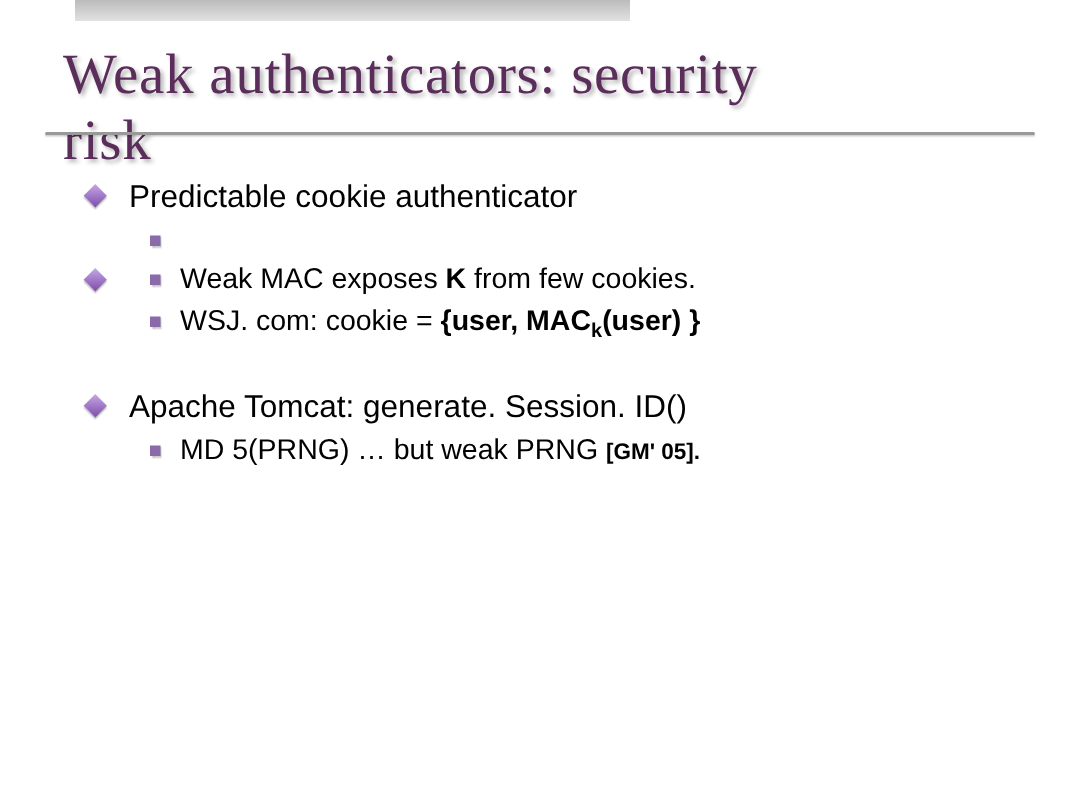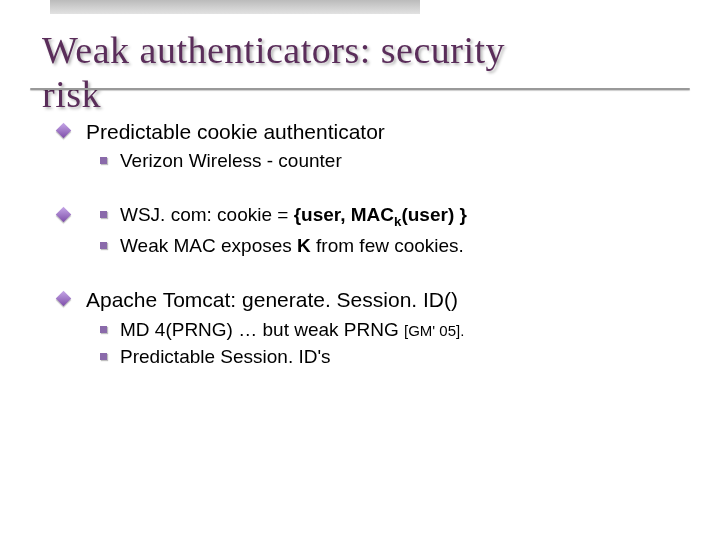--- a/index.html
+++ b/index.html
@@ -79,68 +79,63 @@
   .l2-bullet {
     position: absolute;
     left: 42px;
     top: 9px;
     width: 7px;
     height: 7px;
     background: #8a6aaa;
     box-shadow: 1px 1px 1px rgba(0,0,0,0.25);
   }
   .block { margin-bottom: 28px; }
-  .cite { font-size: 15px; font-family: Verdana, sans-serif; }
+  .cite { font-size: 15px; font-family: Verdana, sans-serif; font-weight: bold; }
   .spanhold { display:inline; }
   sub { font-size: 70%; vertical-align: sub; }
 </style>
 </head>
 <body>
 
 <div class="slide">
   <div class="header-grad"></div>
   <div class="title">Weak authenticators:  security risk</div>
   <div class="rule"></div>
 
   <div class="body">
 
     <div class="block">
       <div class="l1">
         <div class="l1-bullet"></div>
         <span>Predictable cookie authenticator</span>
       </div>
       <div class="l2">
         <div class="l2-bullet"></div>
-        <span>Verizon Wireless  -  counter</span>
       </div>
     </div>
 
     <div class="block">
       <div class="l1">
         <div class="l1-bullet"></div>
       </div>
       <div class="l2">
         <div class="l2-bullet"></div>
-        <span class="spanhold">WSJ. com:          cookie = </span><b class="spanhold">{user,  MAC<sub>k</sub>(user) }</b>
+        <span class="spanhold">Weak MAC exposes  </span><b class="spanhold">K</b><span class="spanhold">  from few cookies.</span>
       </div>
       <div class="l2">
         <div class="l2-bullet"></div>
-        <span class="spanhold">Weak MAC exposes  </span><b class="spanhold">K</b><span class="spanhold">  from few cookies.</span>
+        <span class="spanhold">WSJ. com:          cookie = </span><b class="spanhold">{user,  MAC<sub>k</sub>(user) }</b>
       </div>
     </div>
 
     <div class="block" style="margin-bottom:16px">
       <div class="l1">
         <div class="l1-bullet"></div>
         <span>Apache Tomcat:    generate. Session. ID()</span>
       </div>
       <div class="l2">
         <div class="l2-bullet"></div>
-        <span class="spanhold">MD 4(PRNG)   …   but weak PRNG   </span><span class="cite spanhold">[GM' 05].</span>
-      </div>
-      <div class="l2">
-        <div class="l2-bullet"></div>
-        <span>Predictable Session. ID's</span>
+        <span class="spanhold">MD 5(PRNG)   …   but weak PRNG   </span><span class="cite spanhold">[GM' 05].</span>
       </div>
     </div>
 
   </div>
 </div>
 
 </body></html>

